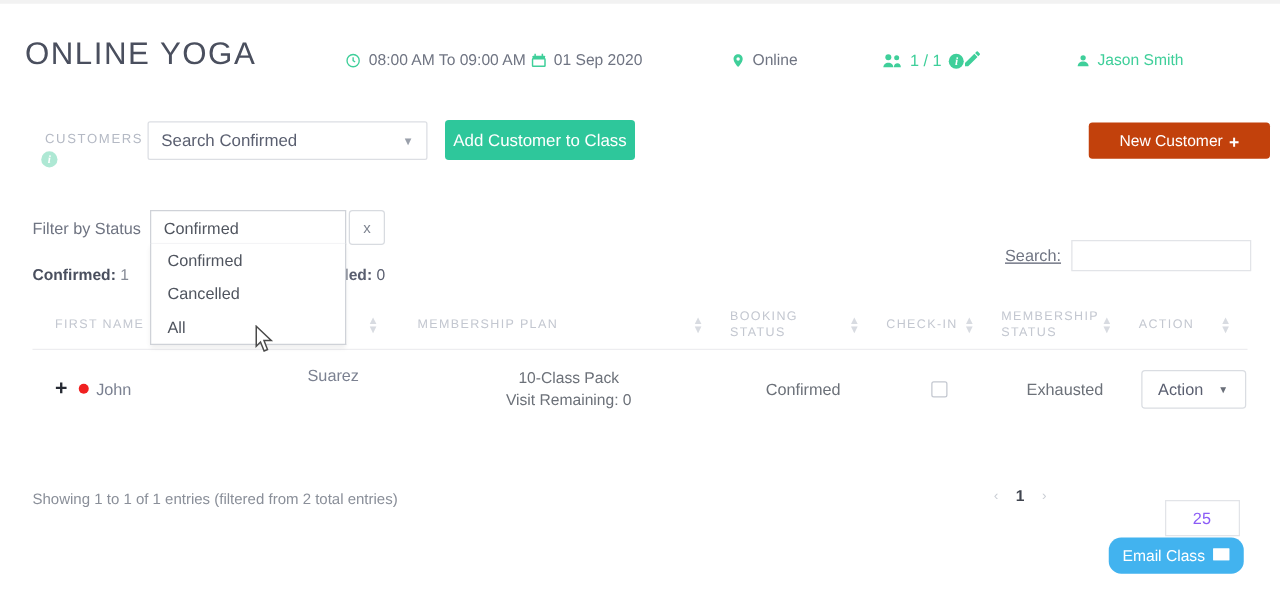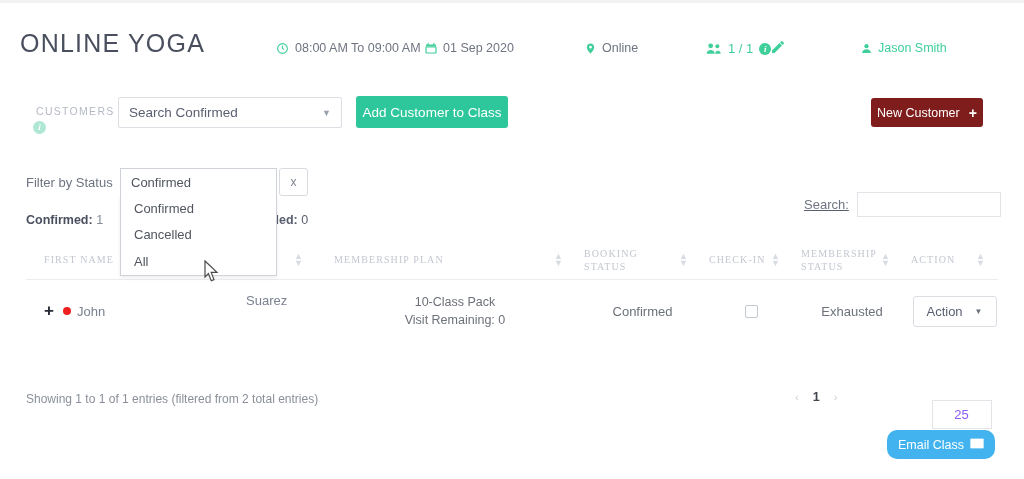--- a/index.html
+++ b/index.html
@@ -54,24 +54,24 @@
     display:flex; align-items:center; padding:0 10px;
     font-size:13.5px; color:#5a5f70;
   }
   .select-box .caret { margin-left:auto; color:#9aa0ab; font-size:9px; }
   .btn-add {
     position:absolute; left:356px; top:96px; width:152px; height:32px;
     background:#2ec79b; color:#fff; border:none; border-radius:3px;
     font-size:13.5px; font-family:"Liberation Sans", sans-serif; cursor:pointer;
   }
   .btn-newcust {
-    position:absolute; left:871px; top:98px; width:112px; height:29px;
-    background:#7f1d1d; color:#fff; border:none; border-radius:3px;
+    position:absolute; left:871px; top:98px; width:145px; height:29px;
+    background:#c2410c; color:#fff; border:none; border-radius:3px;
     font-size:12.5px; font-family:"Liberation Sans", sans-serif; cursor:pointer;
-    display:flex; align-items:center; justify-content:space-between; gap:5px;
+    display:flex; align-items:center; justify-content:center; gap:5px;
   }
   .btn-newcust .plus { font-weight:bold; font-size:14px; }
 
   
   .filter-label { position:absolute; left:26px; top:175px; font-size:13px; color:#6f7482; }
   .filter-select {
     position:absolute; left:120px; top:168px; width:157px; height:28px;
     border:1px solid #cfd2d8; background:#fff;
     display:flex; align-items:center; padding:0 10px; font-size:13px; color:#50555f;
     z-index:30;
@@ -104,21 +104,21 @@
   .search-wrap { position:absolute; left:804px; top:192px; display:flex; align-items:center; gap:8px;text-decoration:underline; }
   .search-wrap .lbl { font-size:13px; color:#6f7482; }
   .search-input {
     width:144px; height:25px; border:1px solid #e2e4e8; background:#fff;
     font-size:13px; padding:0 6px; color:#50555f;
     font-family:"Liberation Sans", sans-serif;
   }
 
   
   .table { position:absolute; left:26px; top:240px; width:972px; }
-  .thead { display:flex; height:40px; align-items:center; border-bottom:1px solid #ededf0;font-family:Liberation Serif, serif; }
+  .thead { display:flex; height:40px; align-items:center; border-bottom:1px solid #ededf0; }
   .th {
     font-size:10px; letter-spacing:1.1px; color:#c3c7d0; text-transform:uppercase;
     display:flex; align-items:center; position:relative; height:100%;
   }
   .th .txt { line-height:13px; }
   .sorter { color:#d8dbe1; font-size:9px; line-height:7px; margin-left:auto; padding-right:12px; display:flex; flex-direction:column; }
   .c1 { width:240px; padding-left:18px; }
   .c2 { width:50px; }
   .c3 { width:260px; padding-left:18px; }
   .c4 { width:125px; padding-left:8px; }

